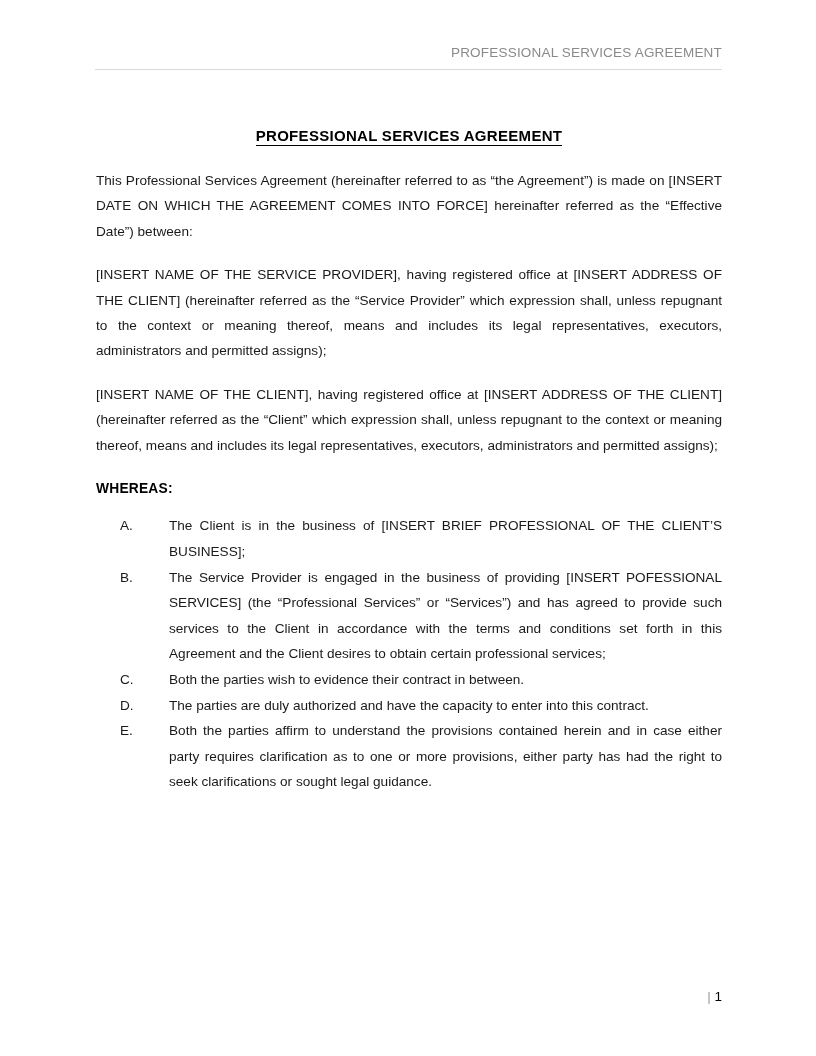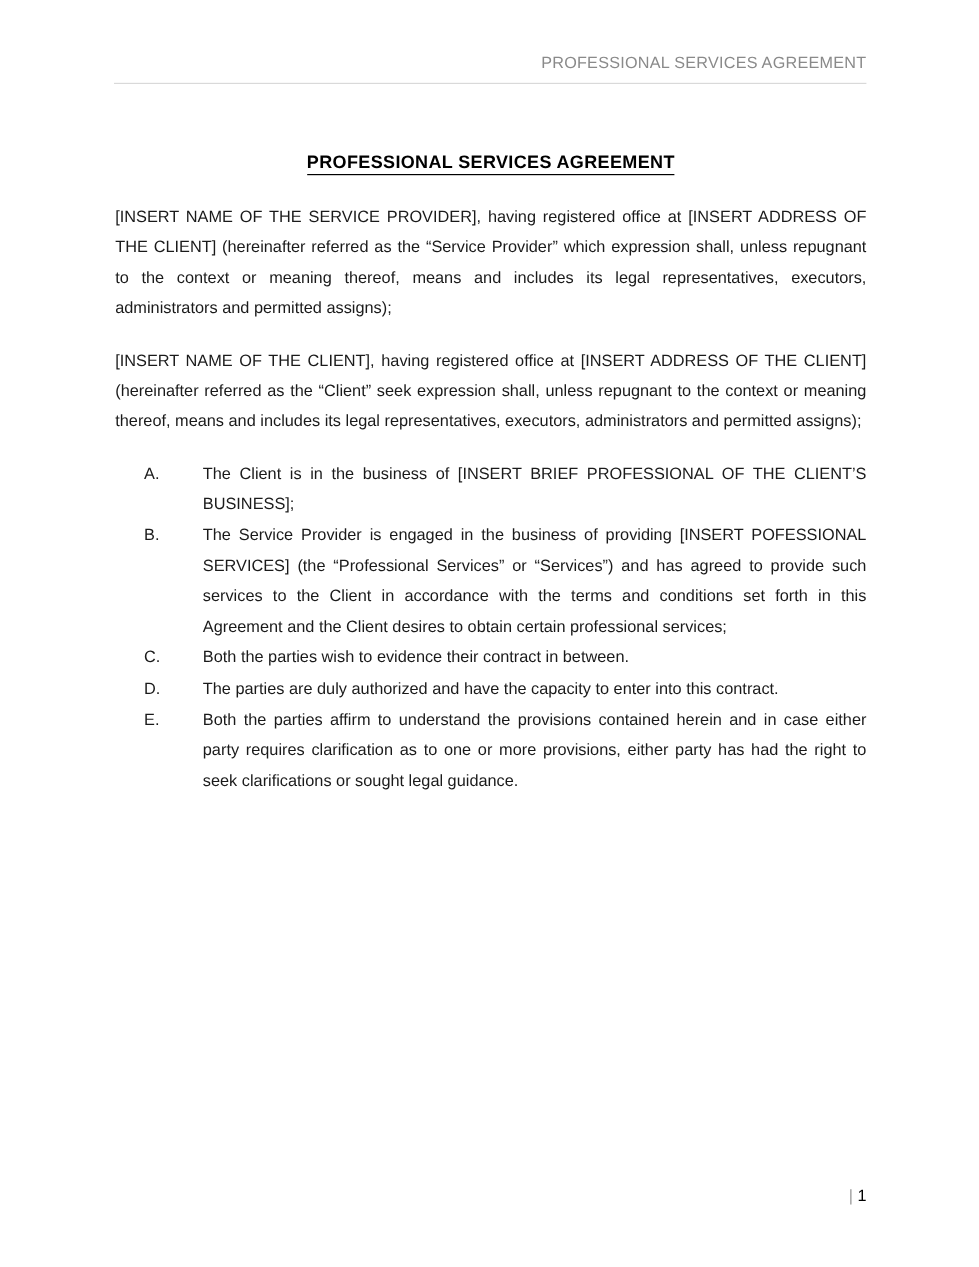--- a/index.html
+++ b/index.html
@@ -150,27 +150,29 @@
     <span class="page-header-text">PROFESSIONAL SERVICES AGREEMENT</span>
     <div class="page-header-rule"></div>
   </div>
 
   <div class="doc-body">
 
     <div class="doc-title">
       <span>PROFESSIONAL SERVICES AGREEMENT</span>
     </div>
 
+    <p class="para">This Professional Services Agreement (hereinafter referred to as “the Agreement”) is made on [INSERT DATE ON WHICH THE AGREEMENT COMES INTO FORCE] hereinafter referred as the “Effective Date”) between:</p>
 
     <p class="para">[INSERT NAME OF THE SERVICE PROVIDER], having registered office at [INSERT ADDRESS OF THE CLIENT] (hereinafter referred as the “Service Provider” which expression shall, unless repugnant to the context or meaning thereof, means and includes its legal representatives, executors, administrators and permitted assigns);</p>
 
 
-    <p class="para">[INSERT NAME OF THE CLIENT], having registered office at [INSERT ADDRESS OF THE CLIENT] (hereinafter referred as the “Client” seek expression shall, unless repugnant to the context or meaning thereof, means and includes its legal representatives, executors, administrators and permitted assigns);</p>
-
-
+    <p class="para">[INSERT NAME OF THE CLIENT], having registered office at [INSERT ADDRESS OF THE CLIENT] (hereinafter referred as the “Client” which expression shall, unless repugnant to the context or meaning thereof, means and includes its legal representatives, executors, administrators and permitted assigns);</p>
+
+
+    <p class="heading-whereas">WHEREAS:</p>
 
     <ol class="alpha-list">
       <li>
         <span class="marker">A.</span>
         <span class="item-text">The Client is in the business of [INSERT BRIEF PROFESSIONAL OF THE CLIENT’S BUSINESS];</span>
       </li>
       <li>
         <span class="marker">B.</span>
         <span class="item-text">The Service Provider is engaged in the business of providing [INSERT POFESSIONAL SERVICES] (the “Professional Services” or “Services”) and has agreed to provide such services to the Client in accordance with the terms and conditions set forth in this Agreement and the Client desires to obtain certain professional services;</span>
       </li>

